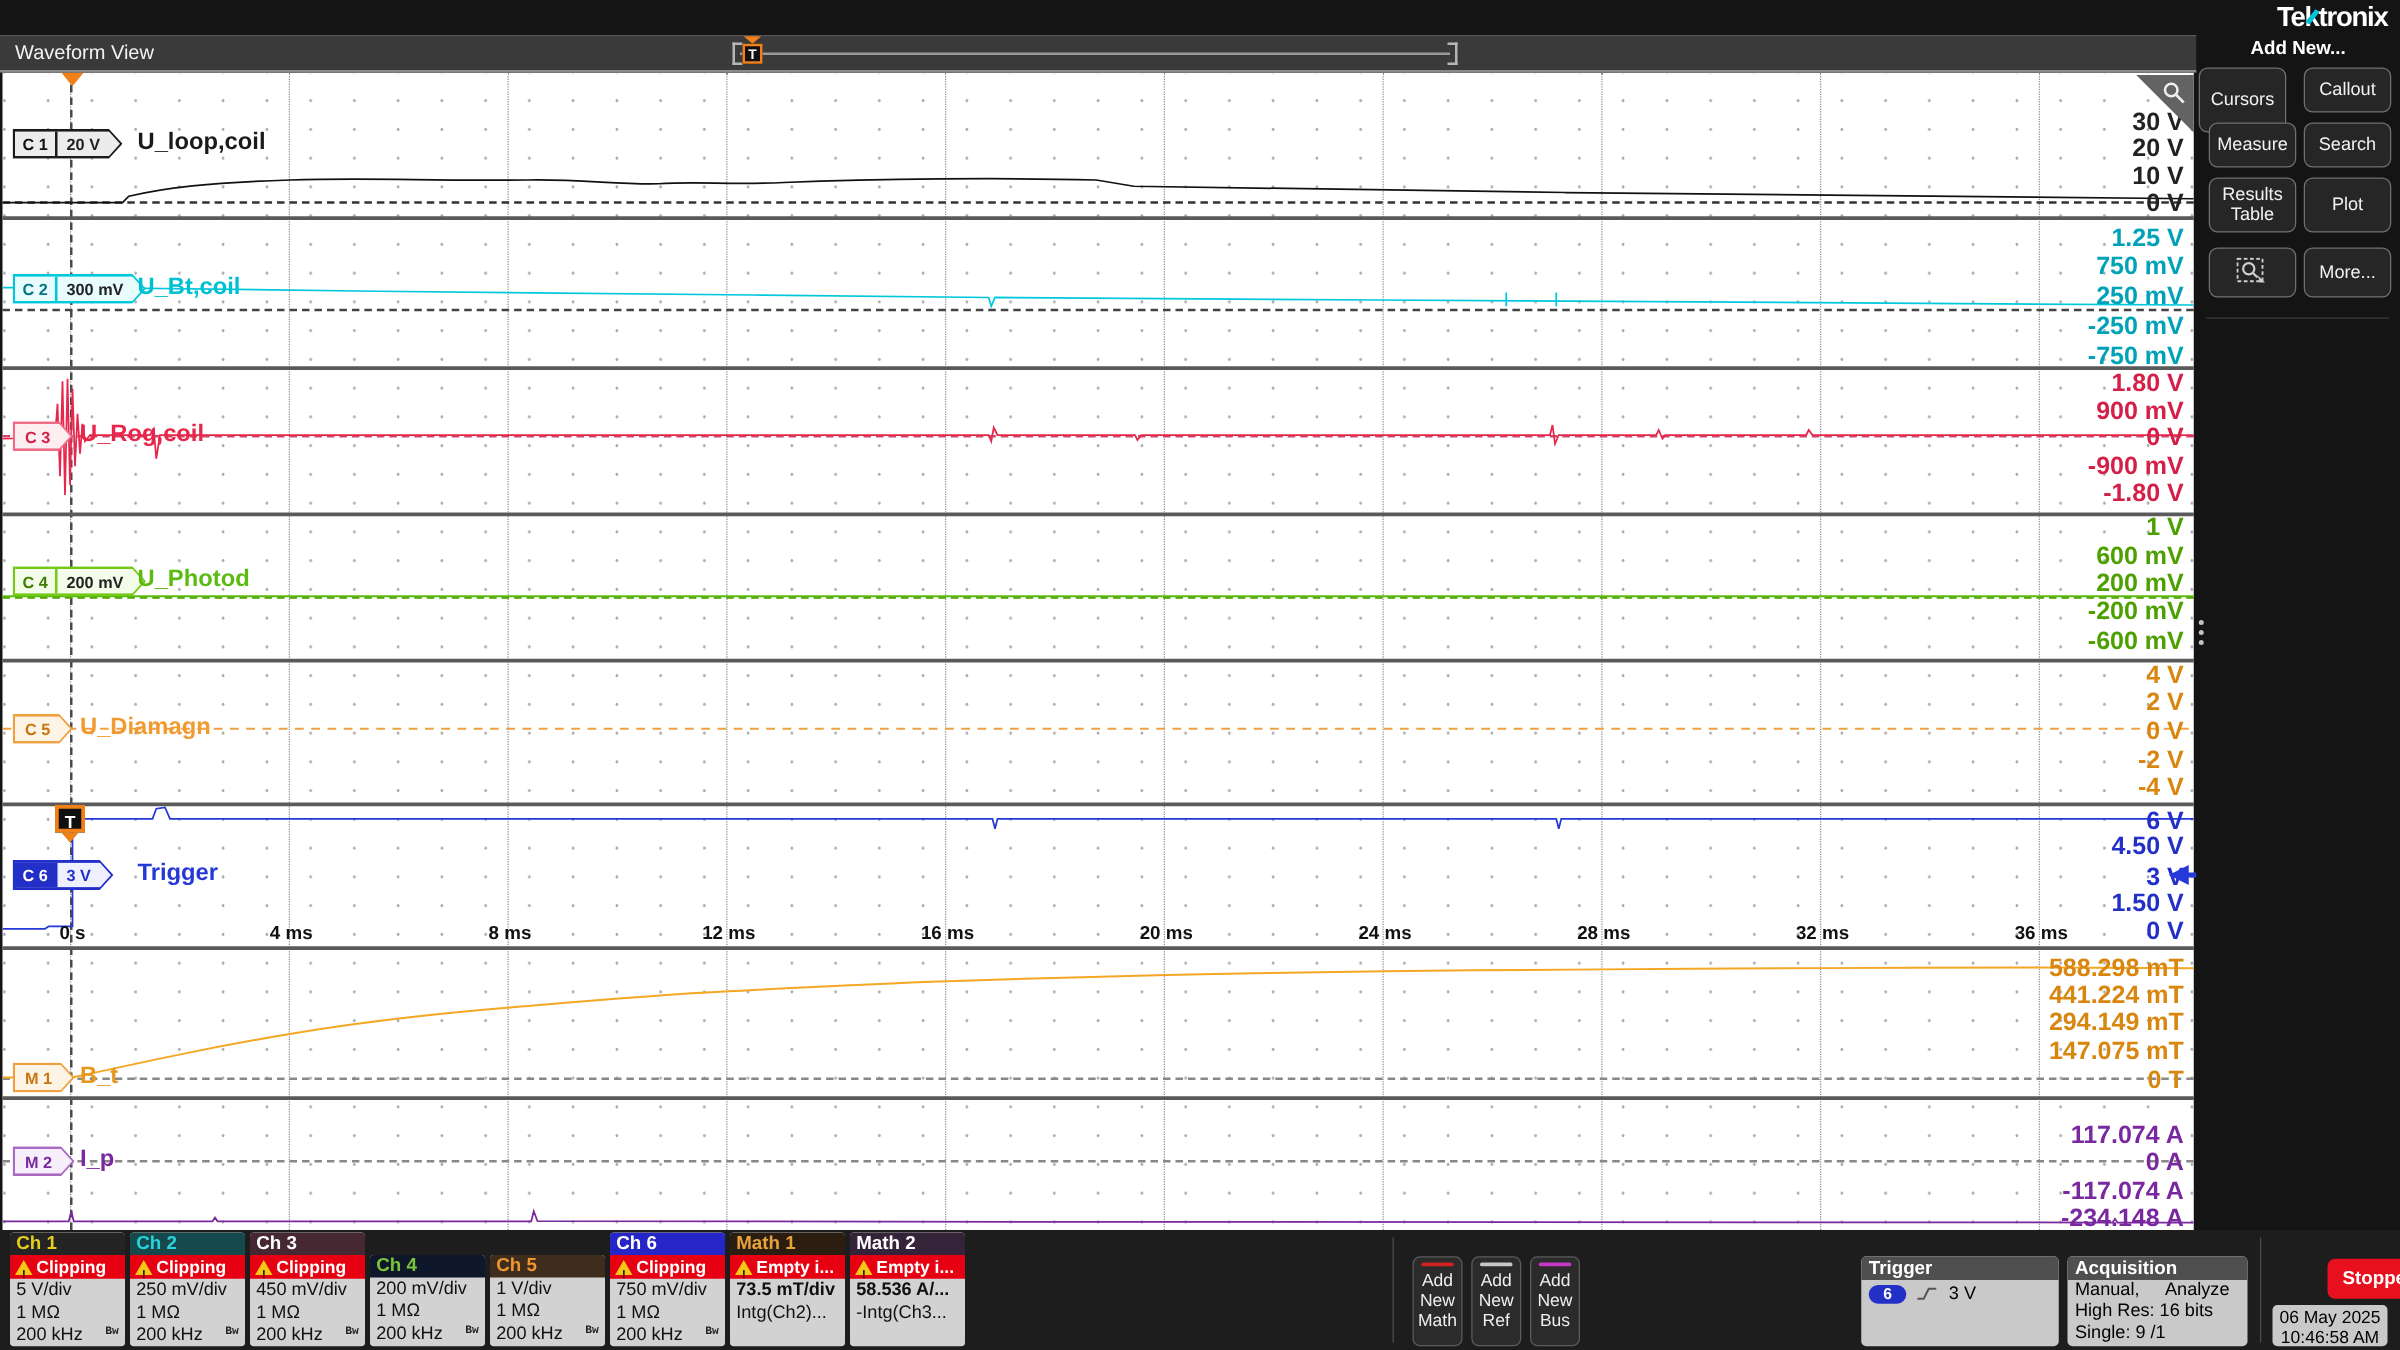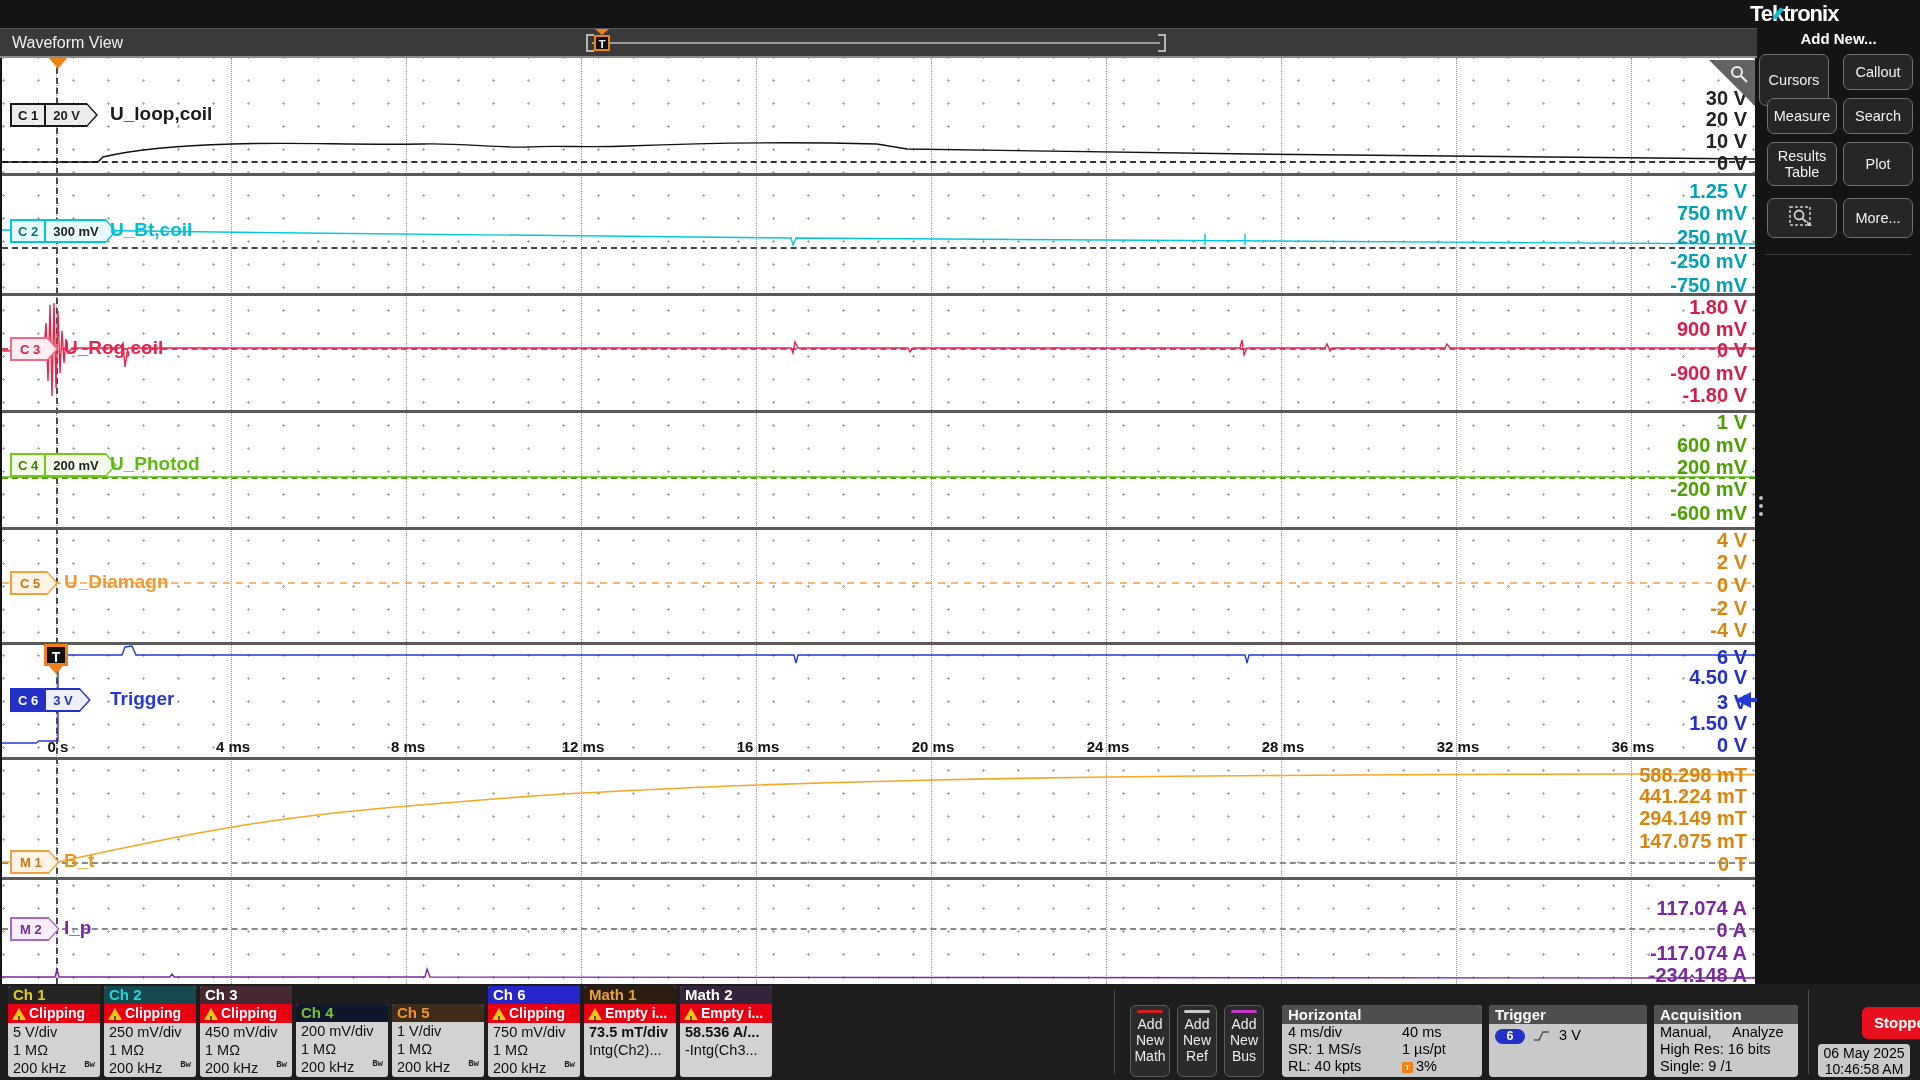--- a/index.html
+++ b/index.html
@@ -2,21 +2,21 @@
 <html><head>
 <meta charset="utf-8">
 <style>
   html,body{margin:0;padding:0;background:#000;}
   .screen{position:relative;width:1920px;height:1080px;background:#141414;overflow:hidden;
           font-family:"Liberation Sans",sans-serif;-webkit-font-smoothing:antialiased;}
   
   .menubar{position:absolute;left:0;top:0;width:1757px;height:28px;background:#232323;z-index:20;}
   .menu-item{position:absolute;top:0;height:28px;line-height:28px;color:#d9e1f4;font-size:15px;cursor:default;}
   .brand{position:absolute;right:10px;top:1px;width:160px;height:26px;color:#fff;font-weight:bold;
-         font-size:22px;letter-spacing:-1px;z-index:25;text-align:left;}
+         font-size:22px;letter-spacing:-1px;z-index:25;text-align:right;}
   .brand .k{position:relative;display:inline-block;}
   .brand .k i{position:absolute;left:4px;top:6px;width:4px;height:13px;background:#00c4d8;
               transform:rotate(38deg);border-radius:1px;}
   
   .viewbar{position:absolute;left:0;top:28px;width:1757px;height:30px;background:#3a3a3a;
            border-top:1px solid #555;border-bottom:2px solid #8a8a8a;z-index:20;box-sizing:border-box;}
   .viewtitle{position:absolute;left:12px;top:0;height:28px;line-height:28px;color:#f2f2f2;font-size:16px;}
   .recstrip{position:absolute;left:586px;top:0;width:580px;height:28px;}
   .recline{position:absolute;left:6px;right:6px;top:13px;height:2px;background:#9a9a9a;}
   .brkt{position:absolute;top:5px;width:8px;height:18px;border:2px solid #b5b5b5;box-sizing:border-box;}
@@ -482,26 +482,20 @@
         <div>New</div>
         <div>Ref</div>
     </div>
     <div class="addbtn" style="left:1224px">
       <div class="cl" style="background:#c838c8"></div>
       <div>Add</div>
         <div>New</div>
         <div>Bus</div>
     </div>
 
-    <div class="panel" style="left:1282px;width:200px">
-      <div class="ph">Horizontal</div>
-      <div class="prow"><span>4 ms/div</span><span class="c2">40 ms</span></div>
-      <div class="prow"><span>SR: 1 MS/s</span><span class="c2">1 µs/pt</span></div>
-      <div class="prow"><span>RL: 40 kpts</span><span class="c2"><span class="ticon">T</span><span>3%</span></span></div>
-    </div>
 
     <div class="panel" style="left:1489px;width:158px">
       <div class="ph">Trigger</div>
       <div class="prow" style="height:22px;line-height:22px">
         <span class="pill">6</span>
         <svg width="18" height="14" viewBox="0 0 18 14" style="vertical-align:middle;margin:0 4px">
           <path d="M1,11 L6,11 L10,3 L16,3" stroke="#555" stroke-width="1.6" fill="none"></path>
         </svg>
         <span>3 V</span>
       </div>

